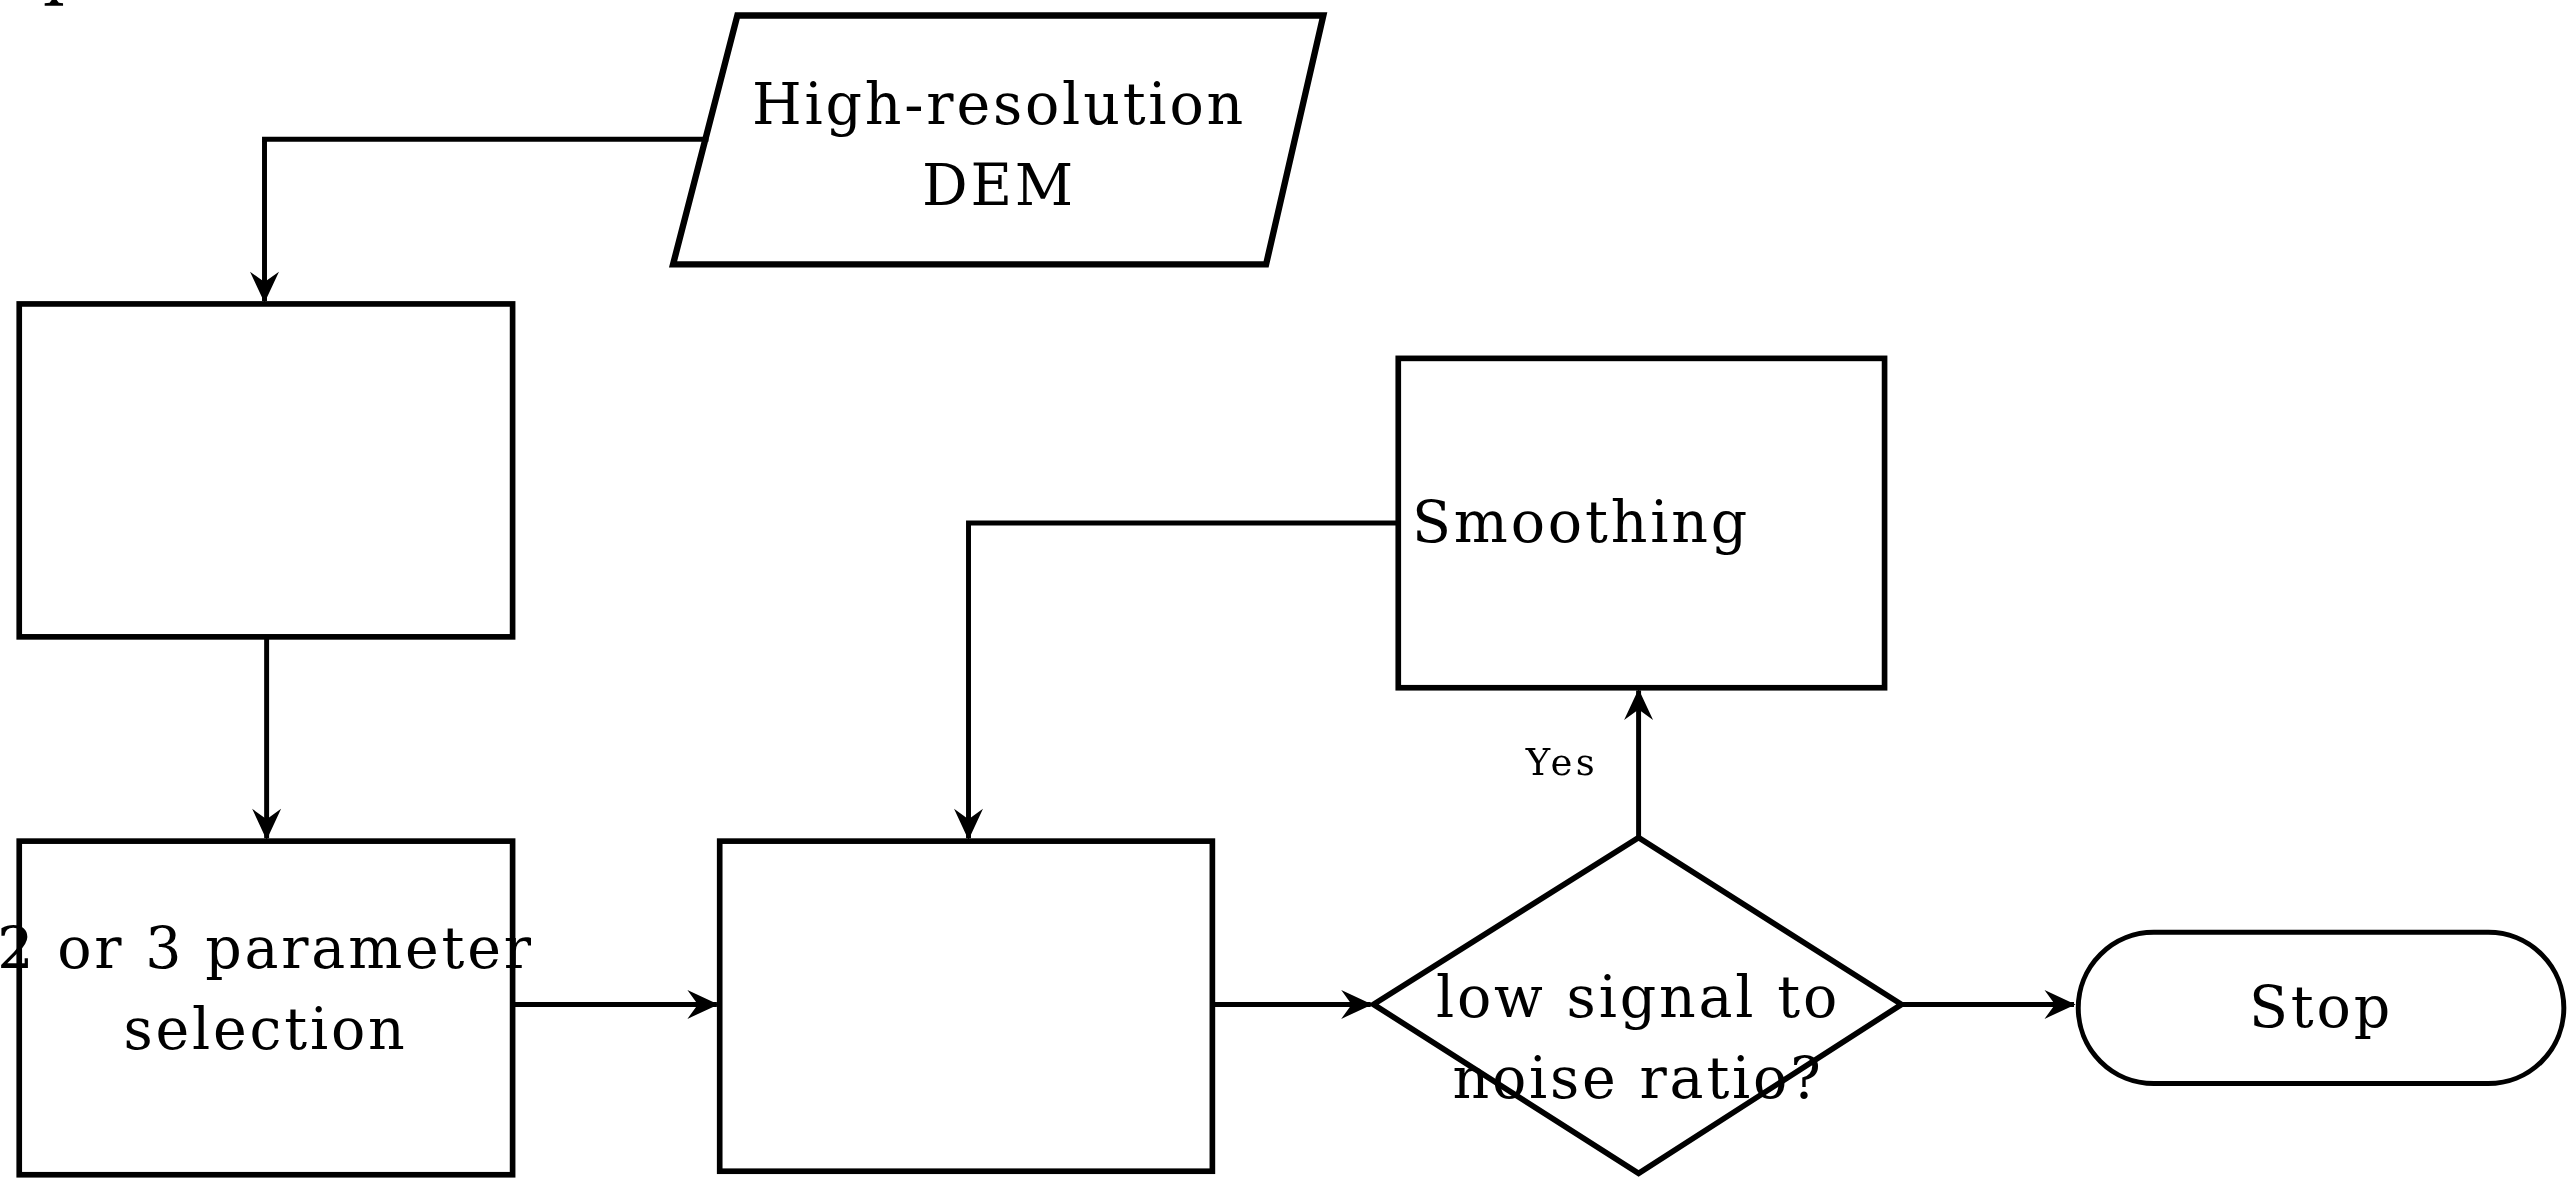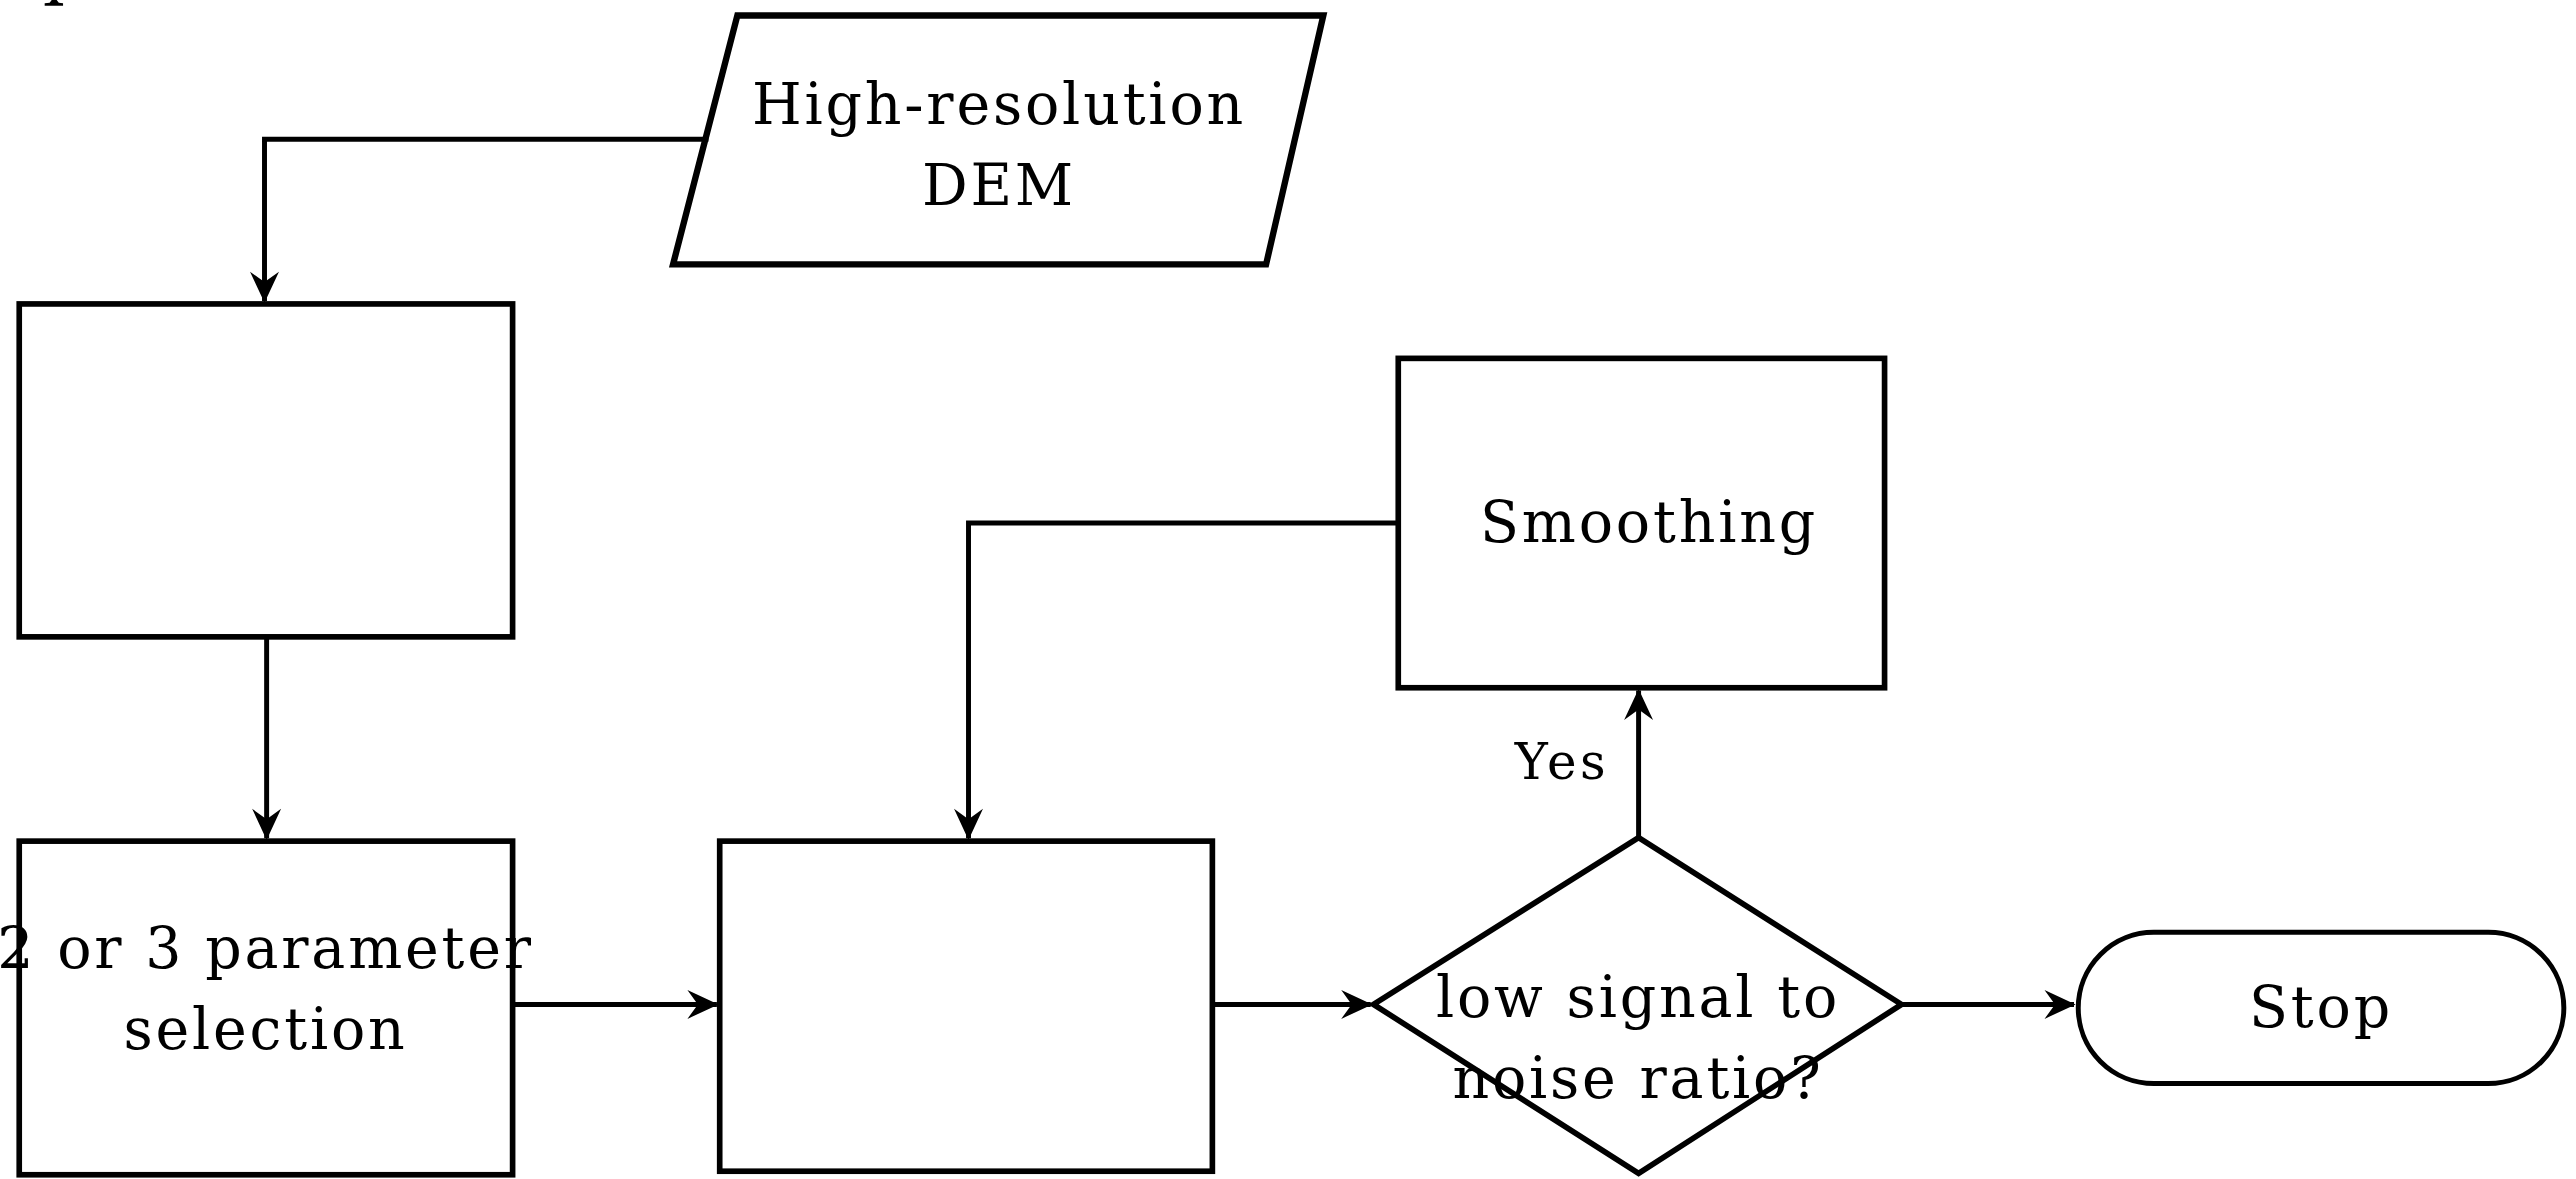--- a/index.html
+++ b/index.html
@@ -37,30 +37,30 @@
     letter-spacing: 2.8px;
     white-space: nowrap;
     box-sizing: border-box;
   }
   .label span { display: block; }
 
   .lbl-dem        { left: 675px;  top: 16.3px;   width: 648px; height: 248px; padding-top: 8.5px; }
   .lbl-topo       { left: 19px;   top: 304px;  width: 493px; height: 333px; padding-top: 92px; }
   .lbl-param      { left: 19px;   top: 841px; width: 493px; height: 334px; padding-bottom: 39px; }
   .lbl-hsv        { left: 720px; top: 841px; width: 493px; height: 330px; }
-  .lbl-smoothing  { left: 1406px; top: 358px;  width: 486px; height: 329px; }
+  .lbl-smoothing  { left: 1338px; top: 358px;  width: 486px; height: 329px; }
   .lbl-decision   { left: 1374px; top: 838px; width: 528px; height: 336px; padding-top: 64px; }
   .lbl-stop       { left: 2078px; top: 932px; width: 486px; height: 151px; }
 
   .edge-label {
     position: absolute;
     display: flex;
     align-items: center;
     justify-content: center;
-    font-size: 50px;
+    font-size: 37px;
     letter-spacing: 3.5px;
     white-space: nowrap;
   }
   .lbl-yes { left: 1456px; top: 723px; width: 212px; height: 78px; }
   .lbl-no  { left: 1874px; top: 909px; width: 177px; height: 78px; }
 </style>
 </head>
 <body>
 
 <div id="canvas">

